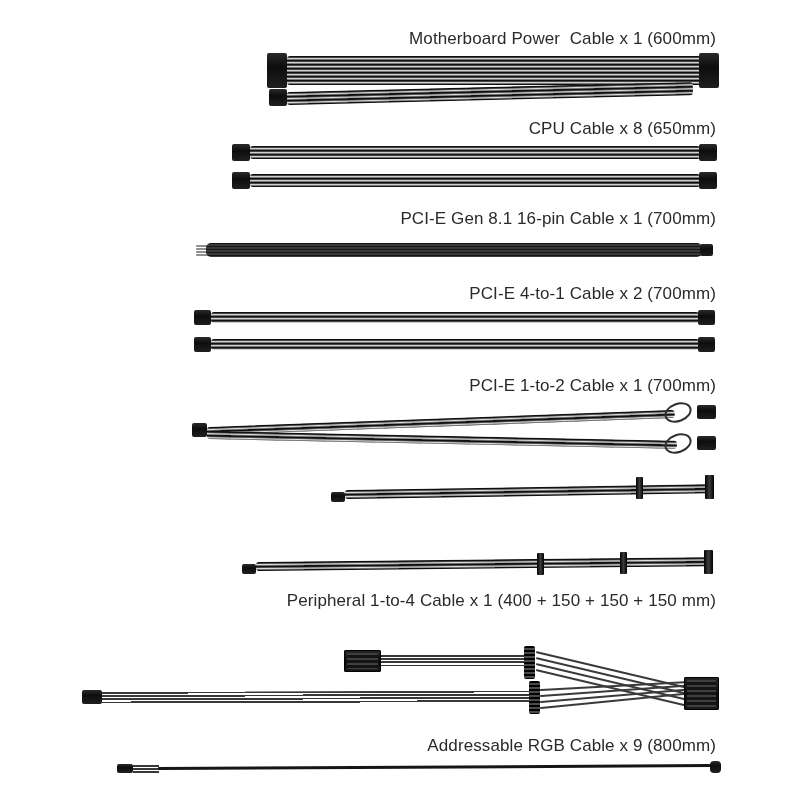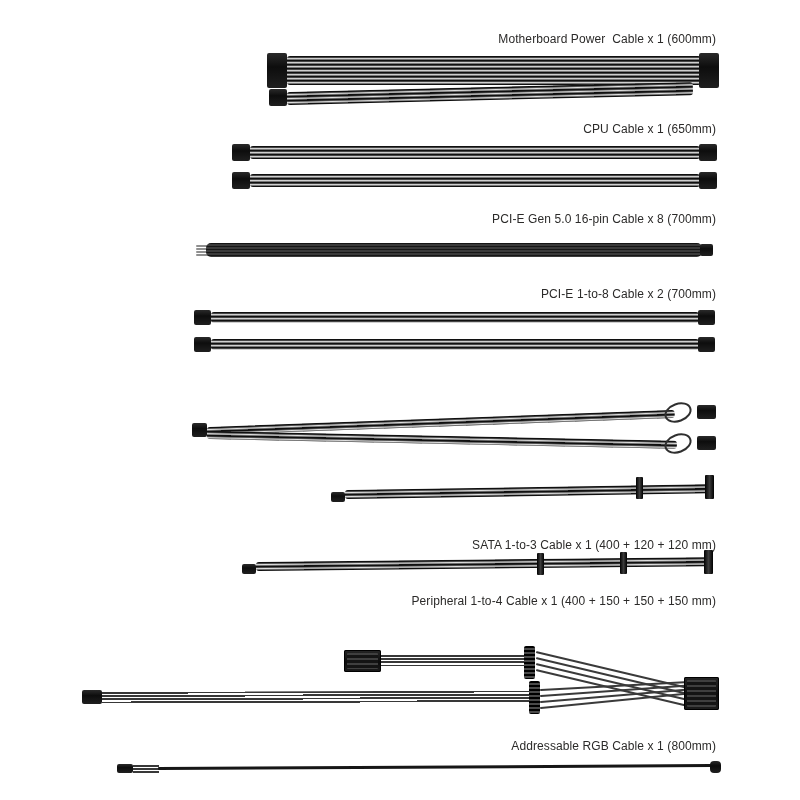--- a/index.html
+++ b/index.html
@@ -1,18 +1,18 @@
 <!DOCTYPE html>
 <html><head>
 <meta charset="utf-8">
 <style>
   html,body{margin:0;padding:0;background:#ffffff;}
   .canvas{position:relative;width:800px;height:800px;background:#ffffff;overflow:hidden;
           font-family:"Liberation Sans",sans-serif;}
-  .lbl{position:absolute;right:84px;text-align:right;color:#2b2a29;font-size:12px;
+  .lbl{position:absolute;right:84px;text-align:right;color:#2b2a29;font-size:17px;
        line-height:20px;white-space:pre;letter-spacing:0.1px;}
   
   .sleeve{position:absolute;border-radius:3px;
           background:repeating-linear-gradient(180deg,#101010 0px,#101010 1px,#7a7a7a 2px,#e0e0e0 2.6px,#3f3f3f 4px);}
   
   .conn{position:absolute;background:linear-gradient(180deg,#2a2a2a,#0d0d0d 40%,#1f1f1f);border-radius:2px;}
   .pins-v{background:repeating-linear-gradient(180deg,#000 0 2px,#4a4a4a 2px 4px);}
   
   .dark-cable{position:absolute;border-radius:5px;
           background:repeating-linear-gradient(180deg,#161616 0 1.5px,#3a3a3a 1.5px 3px);}
@@ -35,68 +35,68 @@
 
   <div class="lbl" style="top:29px">Motherboard Power  Cable x 1 (600mm)</div>
   <div>
     <div class="conn" style="left:267px;top:53px;width:20px;height:35px"></div>
     <div class="sleeve" style="left:287px;top:56px;width:414px;height:29px"></div>
     <div class="conn" style="left:699px;top:53px;width:20px;height:35px"></div>
     <div class="conn" style="left:269px;top:89px;width:18px;height:17px"></div>
     <div class="sleeve" style="left:287px;top:92px;width:406px;height:13px;transform:rotate(-1.4deg);transform-origin:left center"></div>
   </div>
 
-  <div class="lbl" style="top:119px">CPU Cable x 1 (650mm)</div>
+  <div class="lbl" style="top:119px">CPU Cable x 8 (650mm)</div>
   <div>
     <div class="conn" style="left:232px;top:144px;width:18px;height:17px"></div>
     <div class="sleeve" style="left:250px;top:146px;width:450px;height:13px"></div>
     <div class="conn" style="left:699px;top:144px;width:18px;height:17px"></div>
     <div class="conn" style="left:232px;top:172px;width:18px;height:17px"></div>
     <div class="sleeve" style="left:250px;top:174px;width:450px;height:13px"></div>
     <div class="conn" style="left:699px;top:172px;width:18px;height:17px"></div>
   </div>
 
-  <div class="lbl" style="top:209px">PCI-E Gen 5.0 16-pin Cable x 8 (700mm)</div>
+  <div class="lbl" style="top:209px">PCI-E Gen 8.1 16-pin Cable x 1 (700mm)</div>
   <div>
     <div class="stub" style="left:196px;top:245px;width:12px;height:2px"></div>
     <div class="stub" style="left:196px;top:248px;width:12px;height:2px"></div>
     <div class="stub" style="left:196px;top:251px;width:12px;height:2px"></div>
     <div class="stub" style="left:196px;top:254px;width:12px;height:2px"></div>
     <div class="dark-cable" style="left:206px;top:243px;width:496px;height:14px"></div>
     <div class="conn" style="left:700px;top:244px;width:13px;height:12px"></div>
   </div>
 
-  <div class="lbl" style="top:284px">PCI-E 1-to-8 Cable x 2 (700mm)</div>
+  <div class="lbl" style="top:284px">PCI-E 4-to-1 Cable x 2 (700mm)</div>
   <div>
     <div class="conn" style="left:194px;top:310px;width:17px;height:15px"></div>
     <div class="sleeve" style="left:211px;top:312px;width:488px;height:11px"></div>
     <div class="conn" style="left:698px;top:310px;width:17px;height:15px"></div>
     <div class="conn" style="left:194px;top:337px;width:17px;height:15px"></div>
     <div class="sleeve" style="left:211px;top:339px;width:488px;height:11px"></div>
     <div class="conn" style="left:698px;top:337px;width:17px;height:15px"></div>
   </div>
 
+  <div class="lbl" style="top:376px">PCI-E 1-to-2 Cable x 1 (700mm)</div>
   <div>
     <div class="conn" style="left:192px;top:423px;width:15px;height:14px"></div>
     <div class="sleeve" style="left:207px;top:427px;width:468px;height:8px;transform:rotate(-2.1deg);transform-origin:left center"></div>
     <div class="loop" style="left:664px;top:403px;width:24px;height:15px;transform:rotate(-20deg)"></div>
     <div class="conn" style="left:697px;top:405px;width:19px;height:14px"></div>
     <div class="sleeve" style="left:207px;top:431px;width:470px;height:8px;transform:rotate(1.2deg);transform-origin:left center"></div>
     <div class="loop" style="left:664px;top:434px;width:24px;height:15px;transform:rotate(-20deg)"></div>
     <div class="conn" style="left:697px;top:436px;width:19px;height:14px"></div>
   </div>
 
   <div>
     <div class="conn" style="left:331px;top:492px;width:14px;height:10px"></div>
     <div class="sleeve" style="left:345px;top:490px;width:367px;height:9px;transform:rotate(-0.9deg);transform-origin:left center"></div>
     <div class="sata-bar" style="left:636px;top:477px;width:7px;height:22px"></div>
     <div class="sata-bar" style="left:705px;top:475px;width:9px;height:24px"></div>
   </div>
 
-  <div class="lbl" style="top:535px">SATA 1-to-3 Cable x 1 (400 + 120 + 120 mm)</div>
   <div>
     <div class="conn" style="left:242px;top:564px;width:14px;height:10px"></div>
     <div class="sleeve" style="left:256px;top:562px;width:456px;height:9px;transform:rotate(-0.6deg);transform-origin:left center"></div>
     <div class="sata-bar" style="left:537px;top:553px;width:7px;height:22px"></div>
     <div class="sata-bar" style="left:620px;top:552px;width:7px;height:22px"></div>
     <div class="sata-bar" style="left:704px;top:550px;width:9px;height:24px"></div>
   </div>
 
   <div class="lbl" style="top:591px">Peripheral 1-to-4 Cable x 1 (400 + 150 + 150 + 150 mm)</div>
   <div>
@@ -114,21 +114,21 @@
     <div class="wireline" style="left:536px;top:669px;width:154px;transform:rotate(13.3deg)"></div>
     <div class="wireline" style="left:540px;top:689px;width:150px;transform:rotate(-3.1deg)"></div>
     <div class="wireline" style="left:540px;top:695px;width:150px;transform:rotate(-4deg)"></div>
     <div class="wireline" style="left:540px;top:701px;width:150px;transform:rotate(-4.8deg)"></div>
     <div class="wireline" style="left:540px;top:707px;width:150px;transform:rotate(-5.6deg)"></div>
     <div class="molex" style="left:684px;top:677px;width:35px;height:33px">
         <div class="molex-inner"></div>
       </div>
   </div>
 
-  <div class="lbl" style="top:736px">Addressable RGB Cable x 1 (800mm)</div>
+  <div class="lbl" style="top:736px">Addressable RGB Cable x 9 (800mm)</div>
   <div>
     <div class="conn" style="left:117px;top:764px;width:16px;height:9px"></div>
     <div class="wires" style="left:133px;top:765px;width:26px;height:8px"></div>
     <div class="thinline" style="left:158px;top:767px;width:554px;height:3px;transform:rotate(-0.3deg)"></div>
     <div class="conn" style="left:710px;top:761px;width:11px;height:12px;border-radius:4px"></div>
   </div>
 
 </div>
 
 </body></html>

